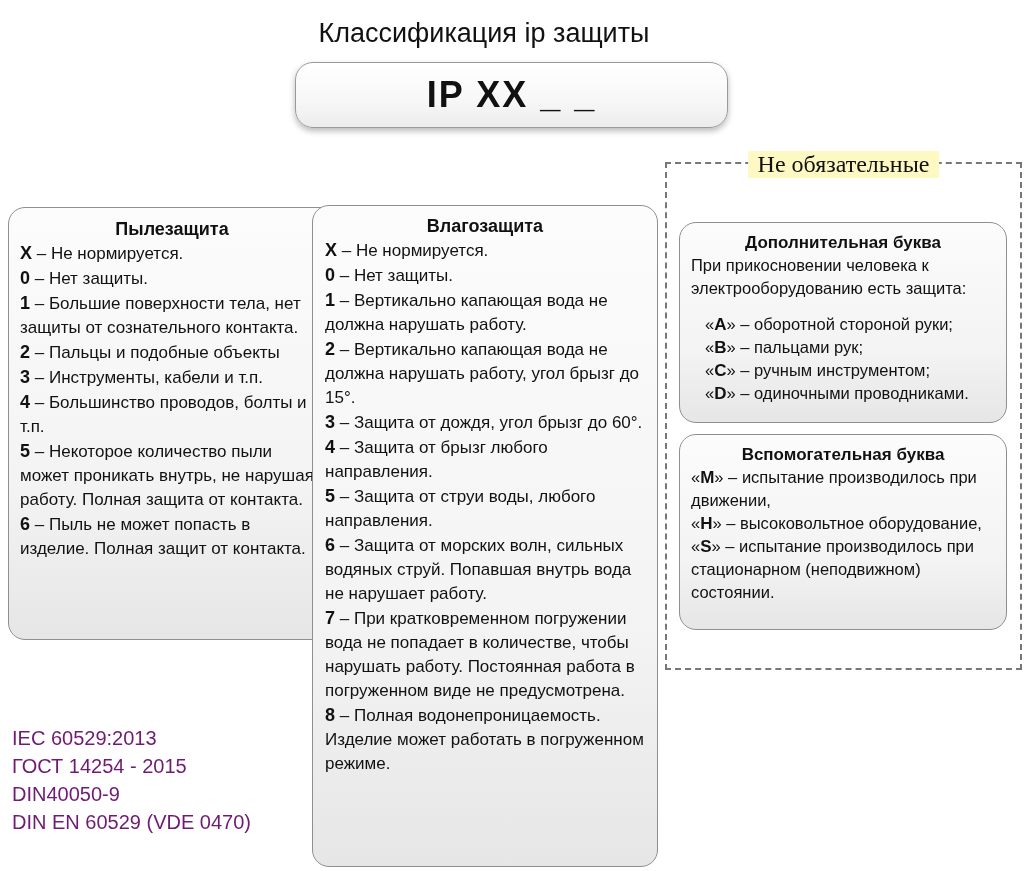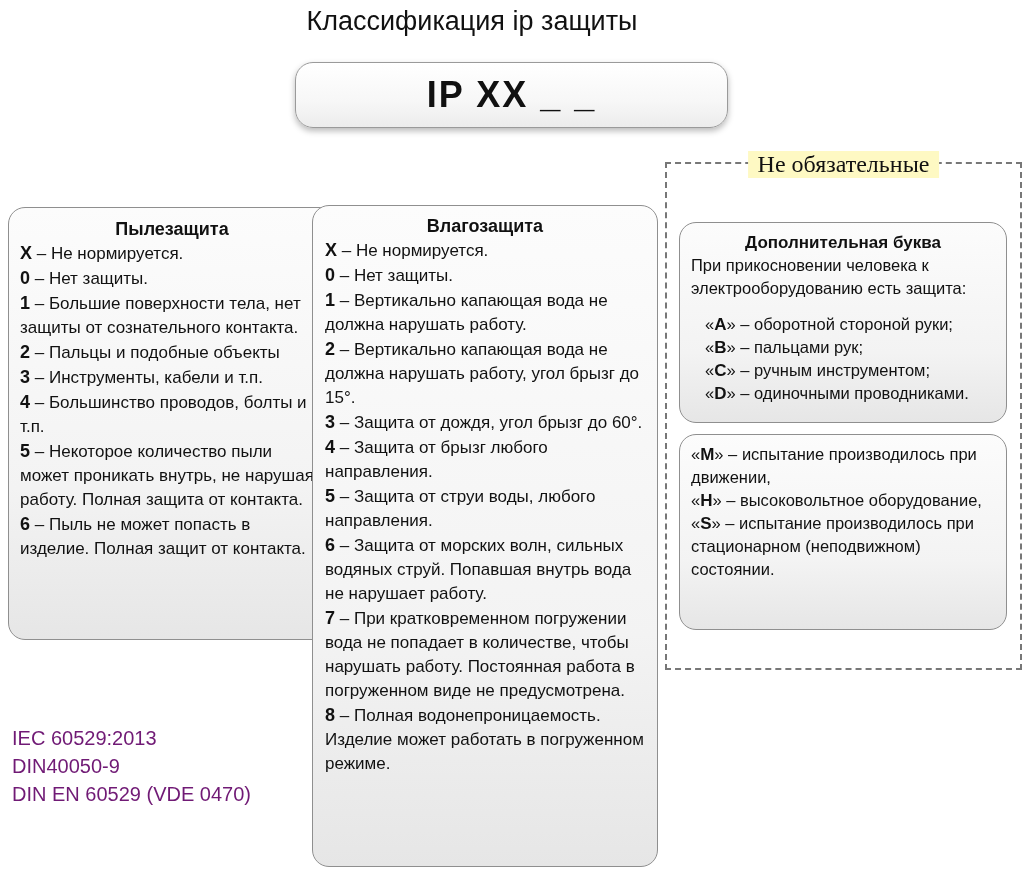--- a/index.html
+++ b/index.html
@@ -18,21 +18,21 @@
     position: relative;
     width: 1024px;
     height: 871px;
   }
 
   .title {
     position: absolute;
     top: 6px;
     left: 0;
     width: 944px;
-    margin: 0;
+    margin: 12px;
     text-align: center;
     font-size: 27px;
     font-weight: 400;
     color: #111;
   }
 
   .ip-box {
     position: absolute;
     left: 295px;
     top: 62px;
@@ -191,27 +191,29 @@
       <div class="intro">При прикосновении человека к электрооборудованию есть защита:</div>
       <div class="letters-indent letters-gap">
           <div class="item">«<b>A</b>» – оборотной стороной руки;</div>
           <div class="item">«<b>B</b>» – пальцами рук;</div>
           <div class="item">«<b>C</b>» – ручным инструментом;</div>
           <div class="item">«<b>D</b>» – одиночными проводниками.</div>
         </div>
     </section>
 
     <section class="panel sub sub-aux">
+      <div class="panel-title">Вспомогательная буква</div>
       <div>
           <div class="item">«<b>M</b>» – испытание производилось при движении,</div>
           <div class="item">«<b>H</b>» – высоковольтное оборудование,</div>
           <div class="item">«<b>S</b>» – испытание производилось при стационарном (неподвижном) состоянии.</div>
         </div>
     </section>
   </div>
 
   <div class="standards">
       <div class="item">IEC 60529:2013</div>
+      <div class="item">ГОСТ 14254 - 2015</div>
       <div class="item">DIN40050-9</div>
       <div class="item">DIN EN 60529 (VDE 0470)</div>
     </div>
 
 </div>
 
 </body></html>

